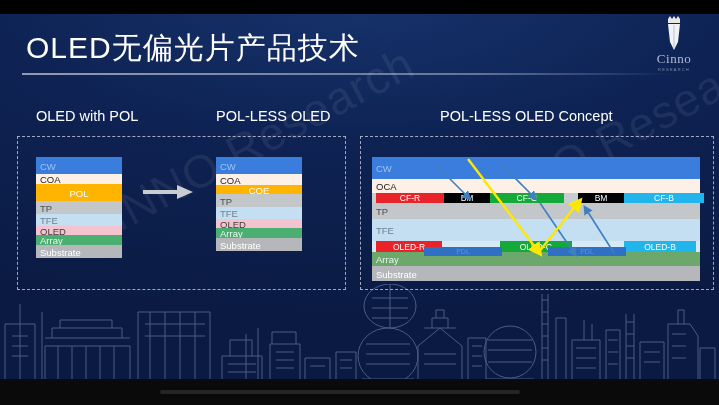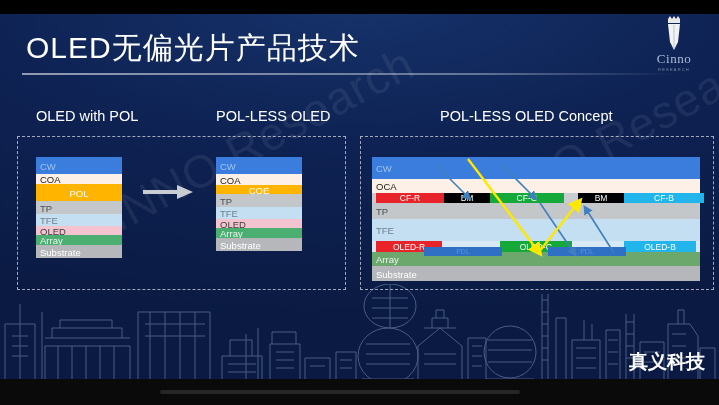--- a/index.html
+++ b/index.html
@@ -244,19 +244,18 @@
           <line x1="168" y1="46" x2="202" y2="96" marker-end="url(#ma)"></line>
           <line x1="242" y1="96" x2="214" y2="52" marker-end="url(#ma)"></line>
         </g>
         <g stroke="#ffe800" stroke-width="2.4" fill="none">
           <line x1="96" y1="2" x2="166" y2="94" marker-end="url(#me)"></line>
           <line x1="166" y1="96" x2="206" y2="46" marker-end="url(#me)"></line>
         </g>
       </svg>
     </div>
 
-  <div class="footer">真义科技</div>
 
   <div class="bar-top"></div>
   <div class="bar-bottom">
     <div class="scrub"></div>
   </div>
 </div>
 
 </body></html>

